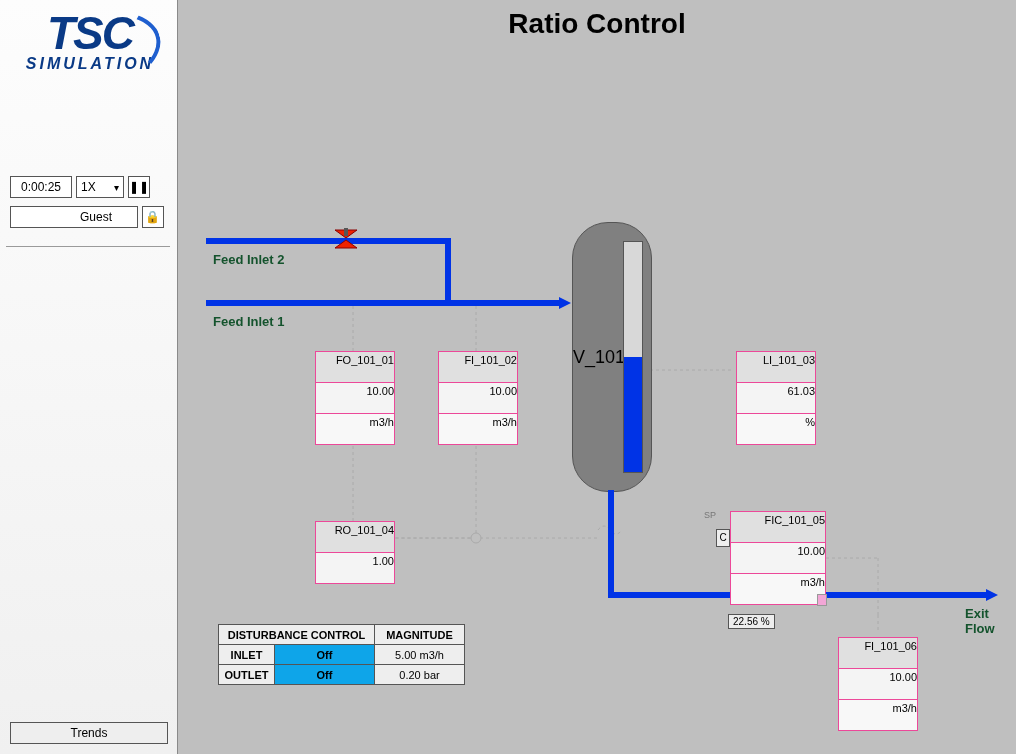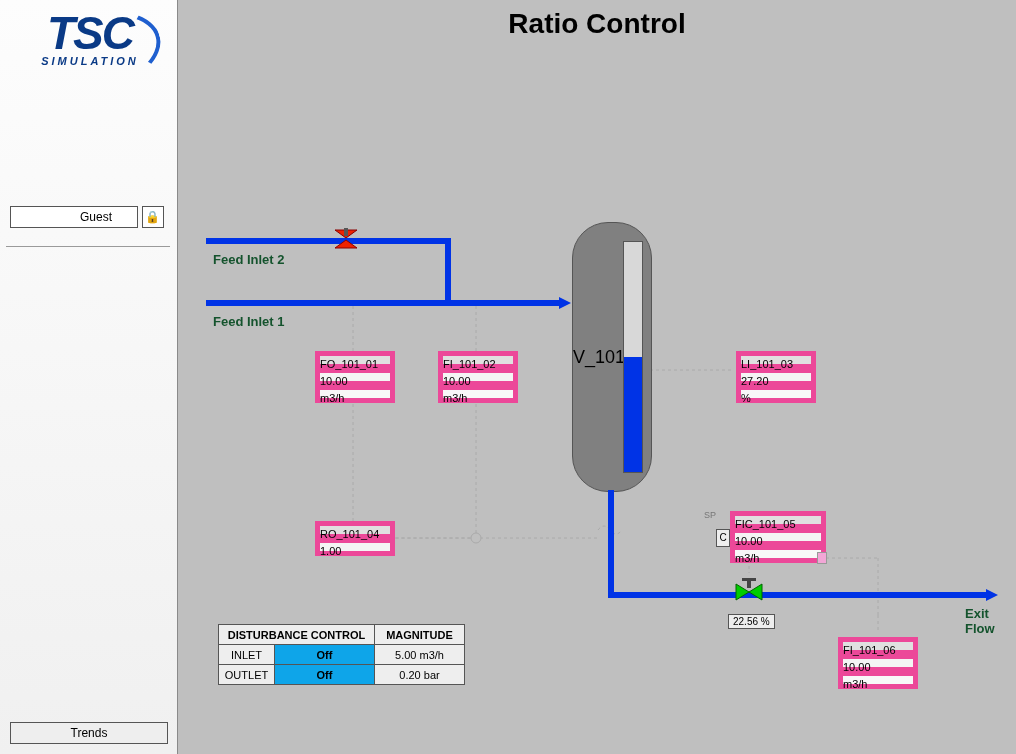--- a/index.html
+++ b/index.html
@@ -25,21 +25,21 @@
     left: 10px; top: 10px;
     width: 160px;
     font-family: Arial, sans-serif;
     font-style: italic;
     font-weight: bold;
     color: #0a3a86;
     text-align: center;
     line-height: 1;
   }
   .logo .tsc { font-size: 46px; letter-spacing: -2px; }
-  .logo .sim { font-size: 11px; letter-spacing: 3px; }
+  .logo .sim { font-size: 16px; letter-spacing: 3px; }
   .logo .swoosh {
     position:absolute; left:12px; top:4px; width:140px; height:80px;
     border: 4px solid #1f5fcf; border-color: transparent #1f5fcf transparent transparent;
     border-radius: 70px / 40px;
     transform: rotate(-15deg);
   }
   .ctl-row {
     position: absolute; left: 10px;
     display:flex; gap:4px; align-items:center;
   }
@@ -91,24 +91,24 @@
   .vessel .vlabel {
     position:absolute; left:0; right:30px; top:50%;
     transform:translateY(-50%);
     text-align:center; font-size:18px; font-weight:normal; color:#000;
   }
   .tagbox {
     position:absolute;
     font-size:11px;
   }
   .tagbox .row {
-    border:5px solid #ec4899; margin-top:-1px;
+    border:1px solid #ec4899; margin-top:-1px;
     background:#eee;
-    text-align:left;
-    height:18px; line-height:16px;
+    text-align:right;
+    height:32px; line-height:16px;
     width:80px;
   }
   .tagbox .row.name { background:#e0e0e0; font-weight:normal; }
   .tagbox .row.val { background:#f4f4f4; }
   .tagbox .row.unit { background:#f8f8f8; }
   .ficbox .row { width:96px; }
   .ficbox .c-tab {
     position:absolute; left:-14px; top:17px;
     width:14px; height:18px; border:1px solid #555; background:#eee;
     font-size:10px; text-align:center; line-height:16px;
@@ -140,33 +140,43 @@
     font-size:11px;
   }
   .dist table { border-collapse:collapse; }
   .dist td, .dist th {
     border:1px solid #555; background:#eee;
     height:20px; text-align:center;
     font-weight:normal;
   }
   .dist th { font-weight:bold; }
   .dist .btn { background:#0ea5e9; width:100px; font-weight:bold; }
-  .dist .lab { width:56px; font-weight:normal; }
+  .dist .lab { width:56px; font-weight:bold; }
   .dist .mag { width:90px; }
 </style>
 </head>
 <body>
 
 <div class="sidebar">
   <div class="logo">
     <div class="swoosh"></div>
     <div class="tsc">TSC</div>
     <div class="sim">SIMULATION</div>
   </div>
 
+  <div class="ctl-row" style="top:176px;">
+    <div class="ctl-box time">0:00:25</div>
+    <div class="ctl-box speed">
+      <span>1X</span>
+      <span class="chev">▾</span>
+    </div>
+    <div class="ctl-box pause">
+      <span>❚❚</span>
+    </div>
+  </div>
 
   <div class="ctl-row" style="top:206px;">
     <div class="ctl-box user">Guest</div>
     <div class="ctl-box lock">
       <span>🔒</span>
     </div>
   </div>
 
   <hr class="sep" style="top:238px;">
 
@@ -239,21 +249,21 @@
   </div>
 
   <div class="tagbox" style="left:260px; top:352px;">
     <div class="row name">FI_101_02</div>
     <div class="row val">10.00</div>
     <div class="row unit">m3/h</div>
   </div>
 
   <div class="tagbox" style="left:558px; top:352px;">
     <div class="row name">LI_101_03</div>
-    <div class="row val">27.20</div>
+    <div class="row val">61.03</div>
     <div class="row unit">%</div>
   </div>
 
   <div class="tagbox" style="left:137px; top:522px;">
     <div class="row name">RO_101_04</div>
     <div class="row val">1.00</div>
   </div>
 
   <div class="sp-label" style="left:526px; top:510px;">SP</div>
   <div class="tagbox ficbox" style="left:552px; top:512px;">

